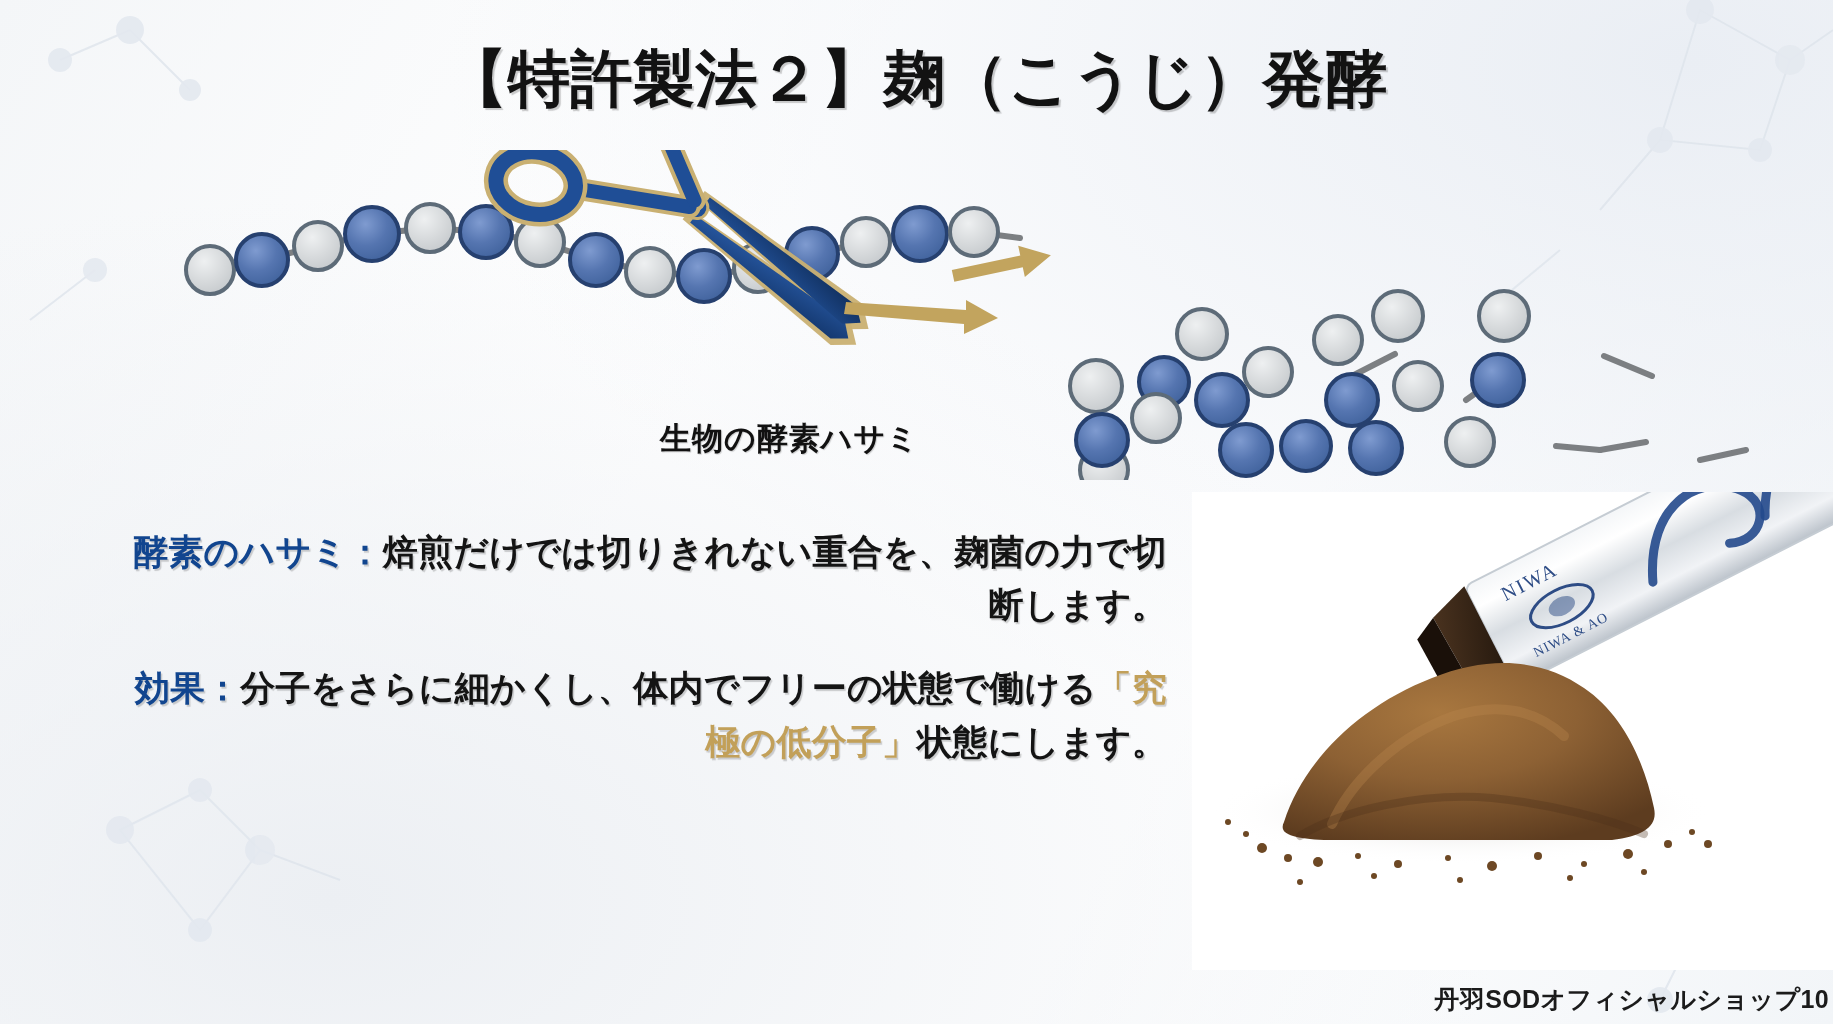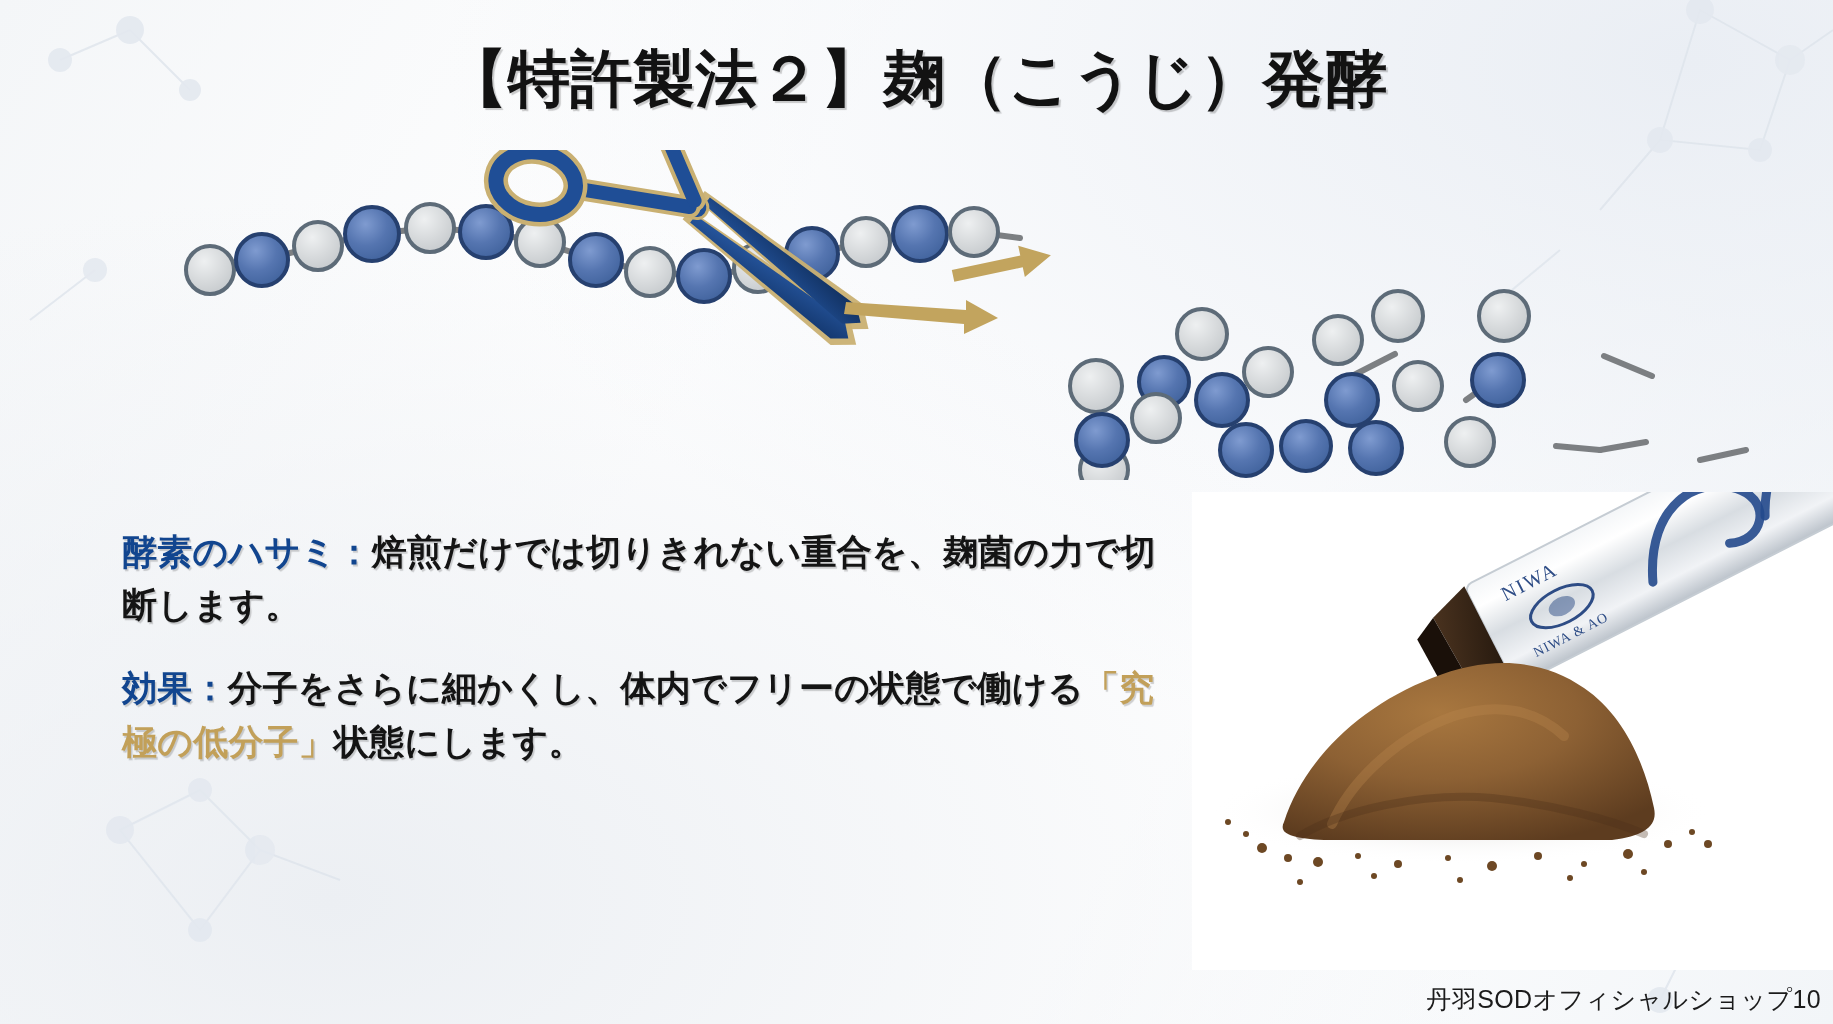--- a/index.html
+++ b/index.html
@@ -70,20 +70,21 @@
     width: 1045px;
   }
   .para {
     font-size: 35px;
     line-height: 1.52;
     font-weight: 700;
     color: #141414;
     margin: 0 0 30px 0;
     text-shadow: 1.5px 1.5px 1px rgba(0,0,0,0.18);
     letter-spacing: 0.2px;
+    text-align: right;
   }
   .para:last-child { margin-bottom: 12px; }
   .lead {
     color: #11458f;
   }
   .gold {
     color: #c2a059;
   }
 
   
@@ -93,26 +94,27 @@
     top: 492px;
     width: 641px;
     height: 478px;
     overflow: hidden;
     background: #ffffff;
   }
 
   
   .footer {
     position: absolute;
-    right: 12px;
+    right: 4px;
     bottom: 8px;
     font-size: 25px;
     color: #1b1b1b;
     letter-spacing: 0.4px;
     white-space: nowrap;
+    font-weight: bold;
   }
 </style>
 </head>
 <body>
 
 <div id="slide">
 
   <svg class="bg-network" width="1833" height="1024" viewBox="0 0 1833 1024" aria-hidden="true">
     <g stroke="#dfe5ec" stroke-width="2" fill="none" opacity="0.85">
       <path d="M1700 10 L1790 60 L1760 150 L1660 140 Z"></path>
@@ -246,20 +248,21 @@
       <circle cx="1398" cy="166" r="25" fill="url(#gGray)" stroke="#5d6b78"></circle>
       <circle cx="1418" cy="236" r="24" fill="url(#gGray)" stroke="#5d6b78"></circle>
       <circle cx="1376" cy="298" r="26" fill="url(#gBlue)" stroke="#26406f"></circle>
       <circle cx="1462" cy="184" r="0" fill="url(#gGray)" stroke="#5d6b78"></circle>
       <circle cx="1470" cy="292" r="24" fill="url(#gGray)" stroke="#5d6b78"></circle>
       <circle cx="1504" cy="166" r="25" fill="url(#gGray)" stroke="#5d6b78"></circle>
       <circle cx="1498" cy="230" r="26" fill="url(#gBlue)" stroke="#26406f"></circle>
     </g>
   </svg>
 
+  <div class="scissor-label">生物の酵素ハサミ</div>
 
   <div class="body-copy">
 
     <p class="para">
       <span class="lead">酵素のハサミ：</span><span>焙煎だけでは切りきれない重合を、麹菌の力で切断します。</span>
     </p>
 
 
     <p class="para">
       <span class="lead">効果：</span><span>分子をさらに細かくし、体内でフリーの状態で働ける</span><span class="gold">「究極の低分子」</span><span>状態にします。</span>

